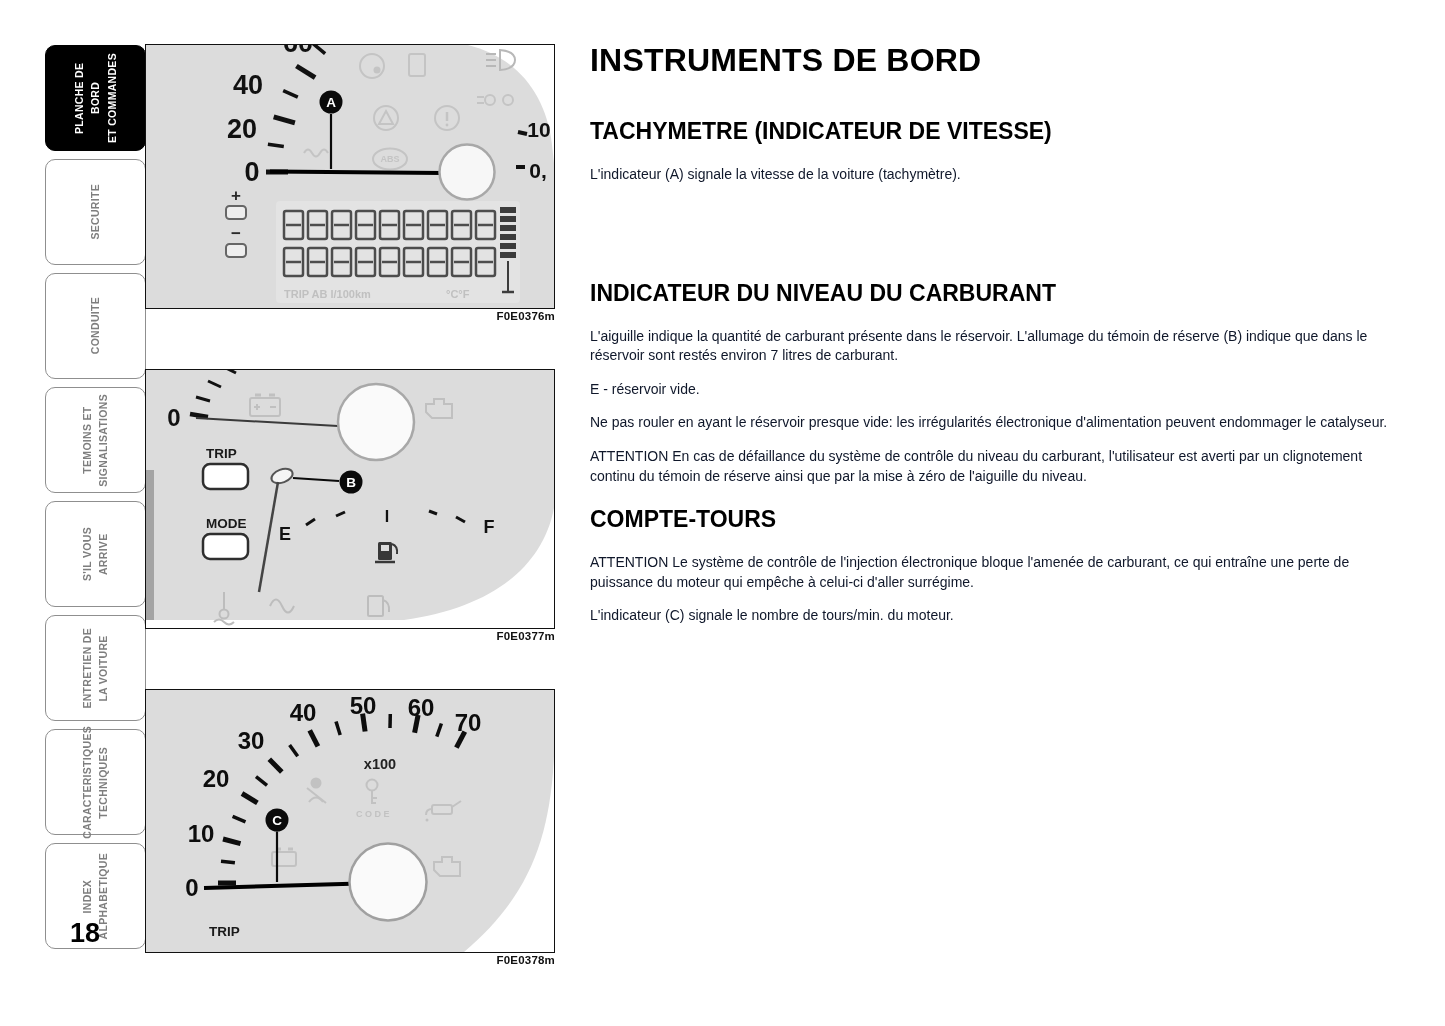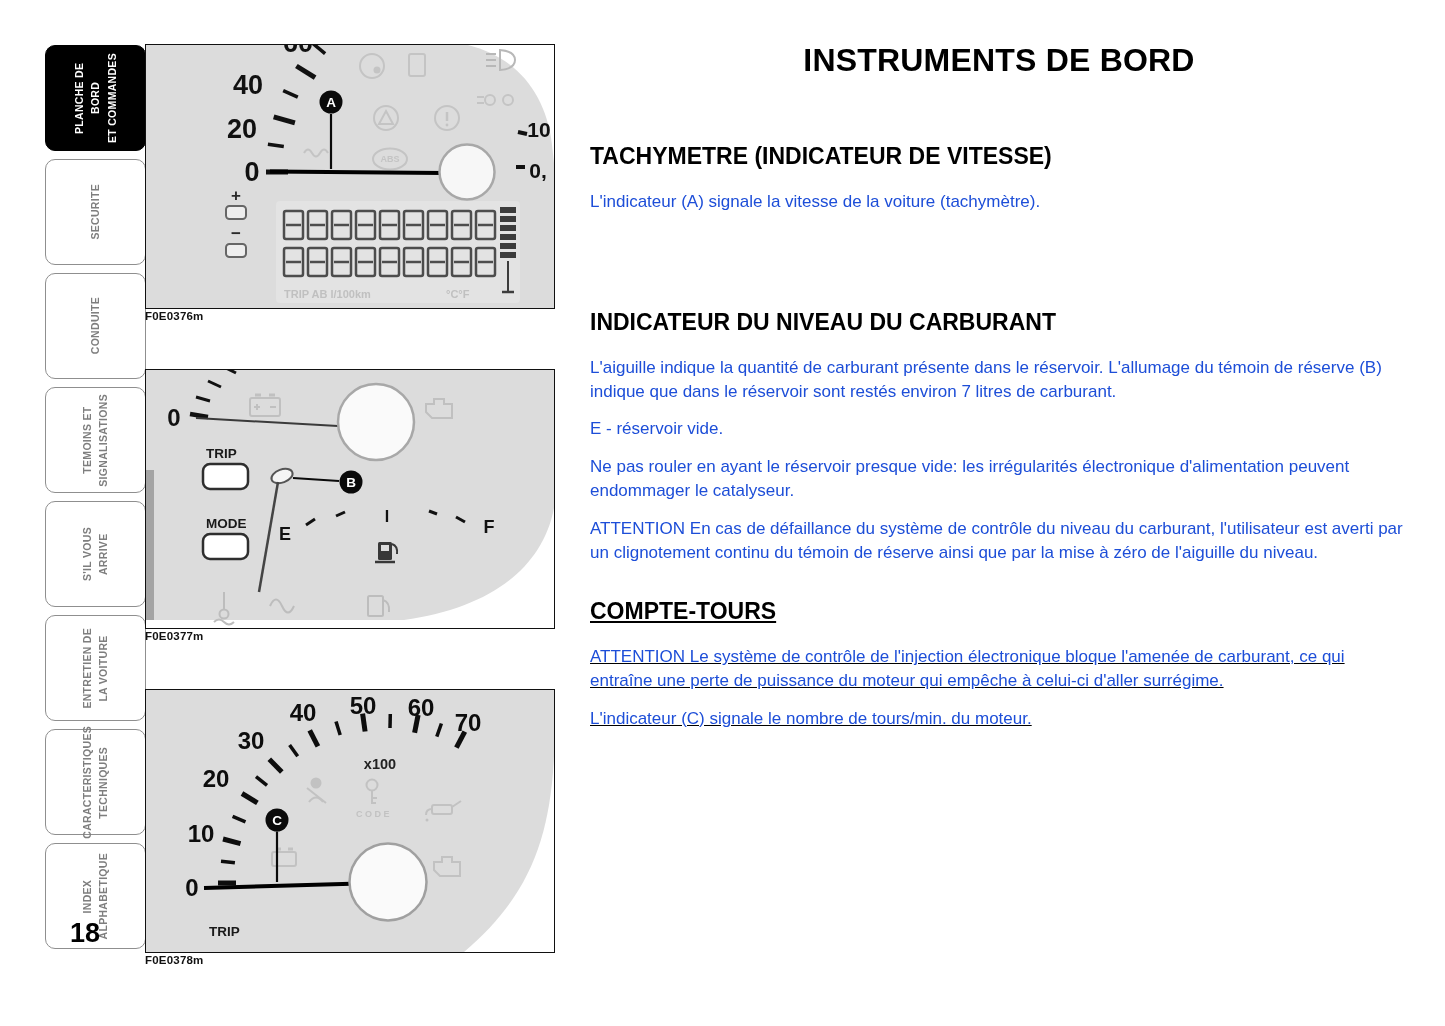--- a/index.html
+++ b/index.html
@@ -37,41 +37,41 @@
   }
 
   
   .figure { position: absolute; left: 145px; width: 410px; }
   #fig-speedometer { top: 44px; }
   #fig-fuel { top: 369px; }
   #fig-tachometer { top: 689px; }
   .fig-frame { border: 1px solid #111; background: #fff; overflow: hidden; }
   .fig-frame svg { display: block; }
   .fig-caption {
-    font-size: 11.5px; font-weight: bold;
+    text-align: right; font-size: 11.5px; font-weight: bold;
     letter-spacing: 0.2px; margin-top: 1px; color: #111;
   }
   svg text { font-family: "Liberation Sans", sans-serif; }
 
   
   .content {
     position: absolute; left: 590px; top: 42px; width: 818px;
   }
   .doc-title {
     font-size: 32px; font-weight: bold; letter-spacing: 0.2px;
-    margin: 0 0 64px 0; color: #000; text-align: center;
+    margin: 0 0 39px 0; color: #000;
   }
   .section-heading {
     font-size: 23px; font-weight: bold; margin: 0 0 20px 0; color: #000;
   }
   .content p {
-    font-size: 17px; line-height: 1.4; margin: 0 0 14px 0; color: #1d4ed8;
+    font-size: 14px; line-height: 1.4; margin: 0 0 14px 0; color: #0f172a;
   }
   #section-fuel { margin-top: 95px; }
-  #section-rpm { margin-top: 34px; text-decoration: underline; }
+  #section-rpm { margin-top: 20px; }
 </style>
 </head>
 <body>
 
 <nav class="sidebar">
   <div class="tab active">
     <span class="tab-label">PLANCHE DE BORD
 ET COMMANDES</span>
   </div>
   <div class="tab">

